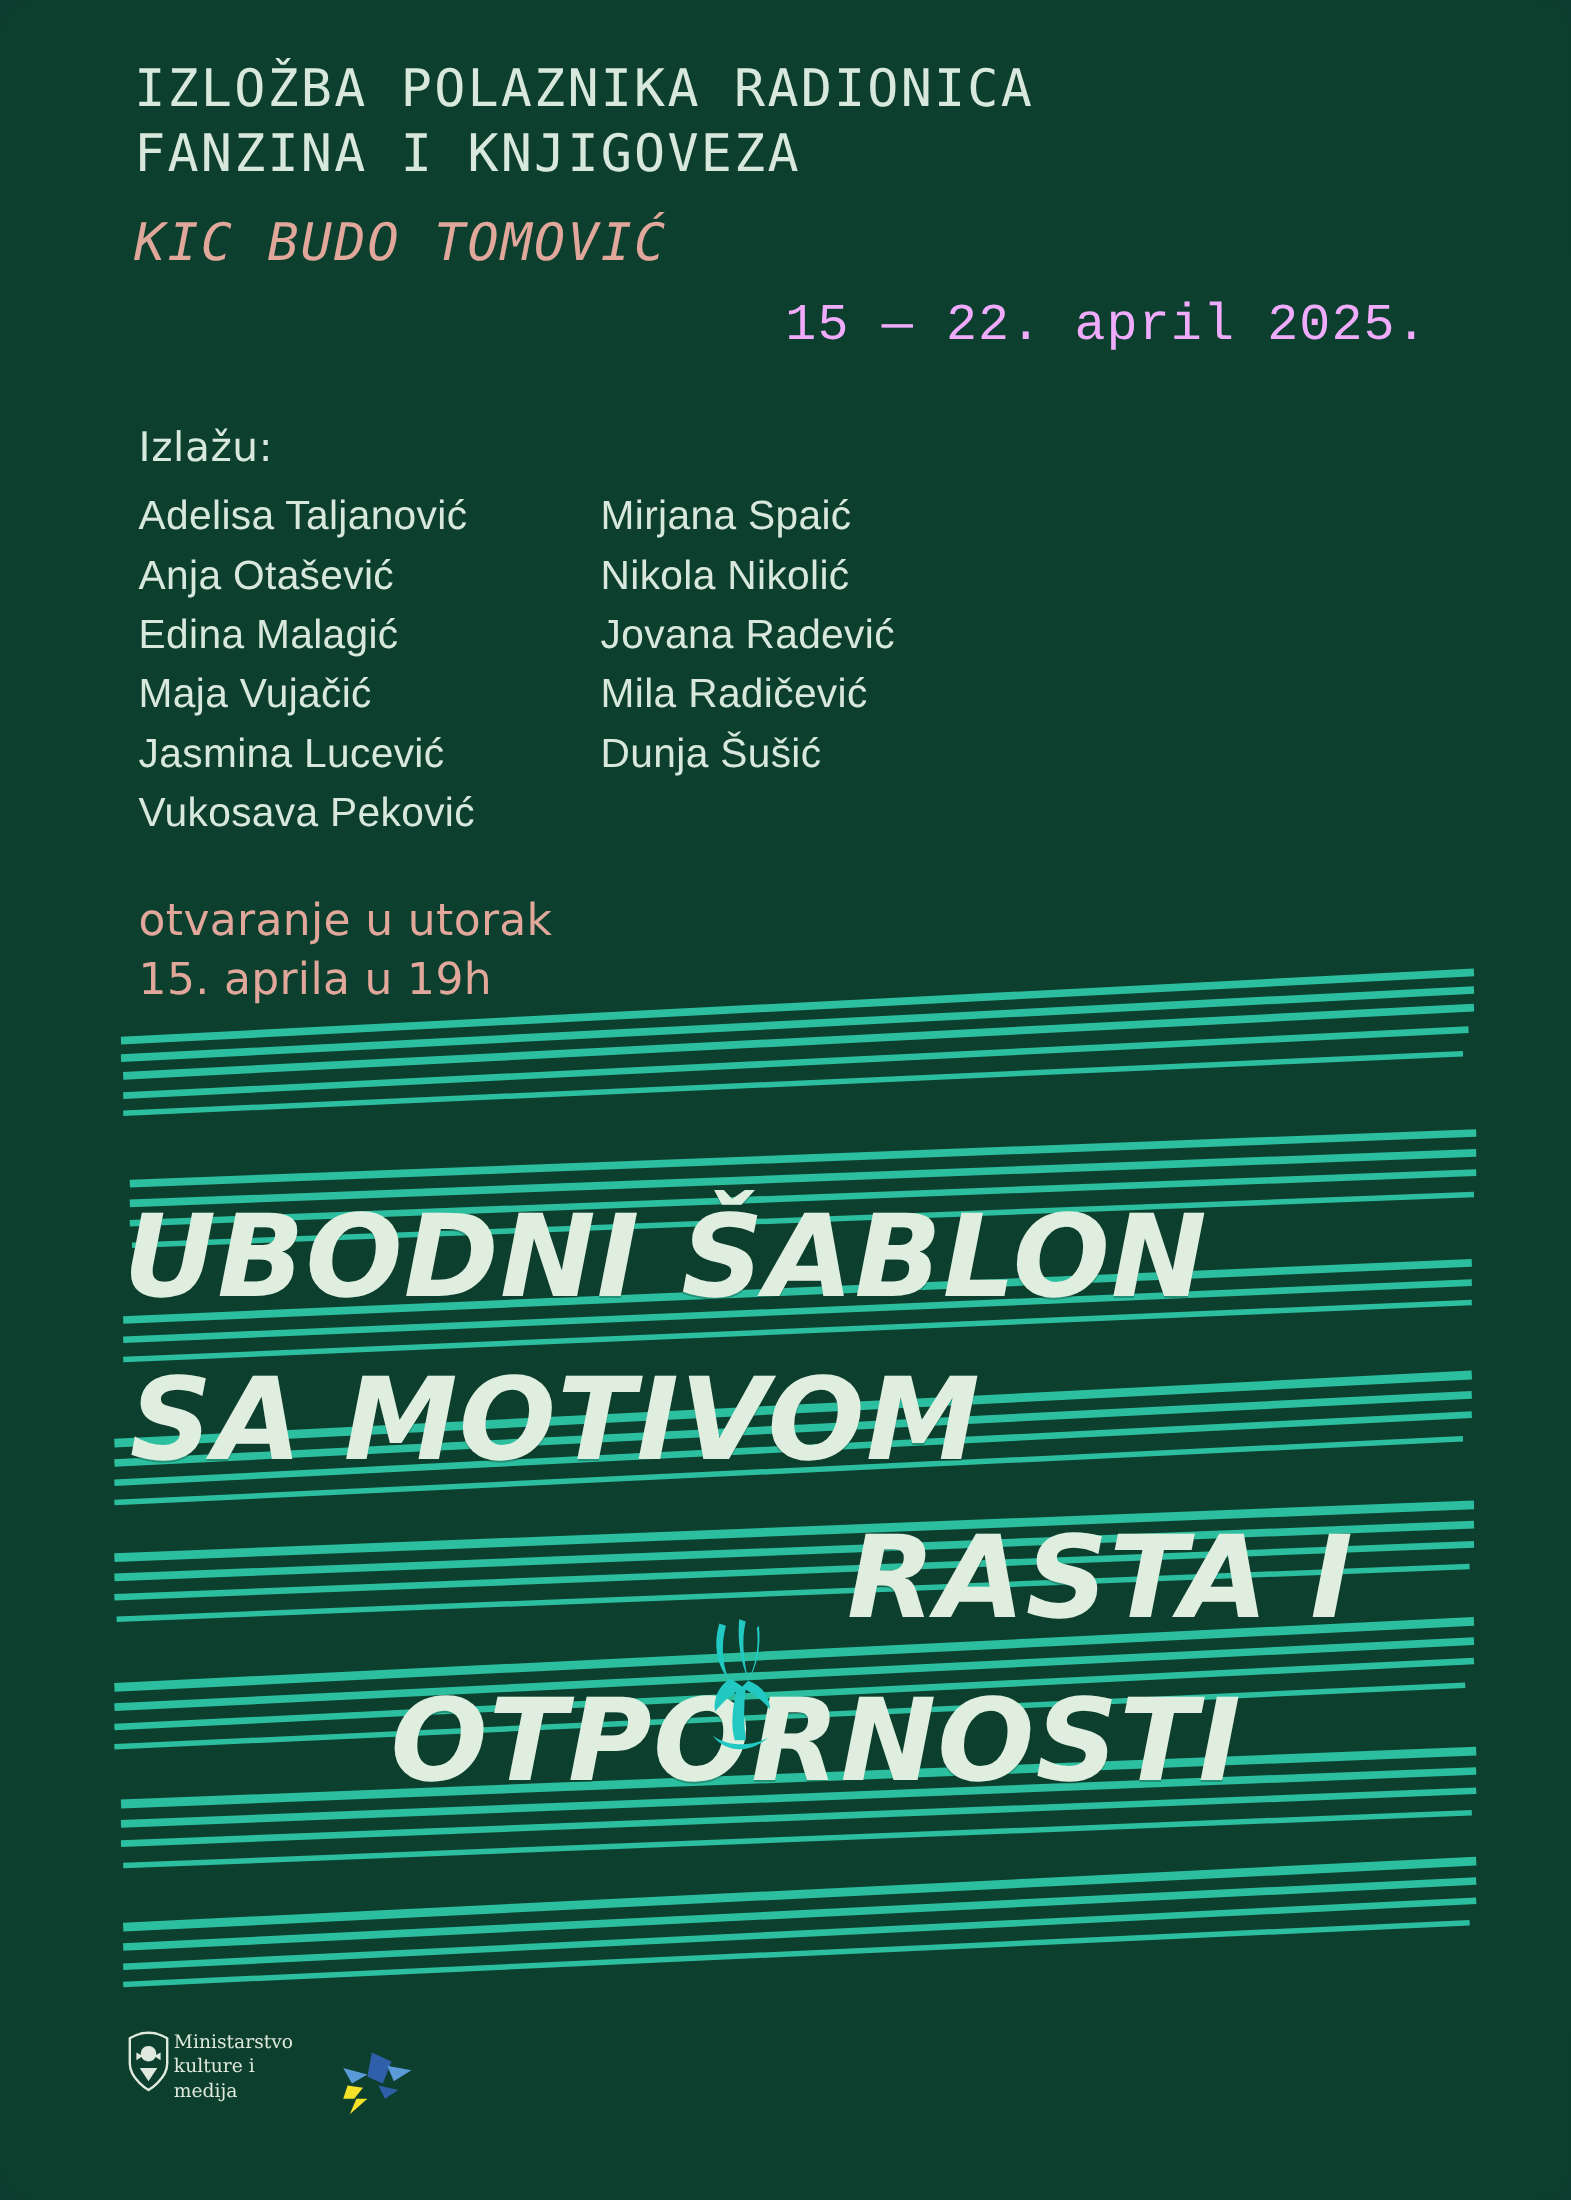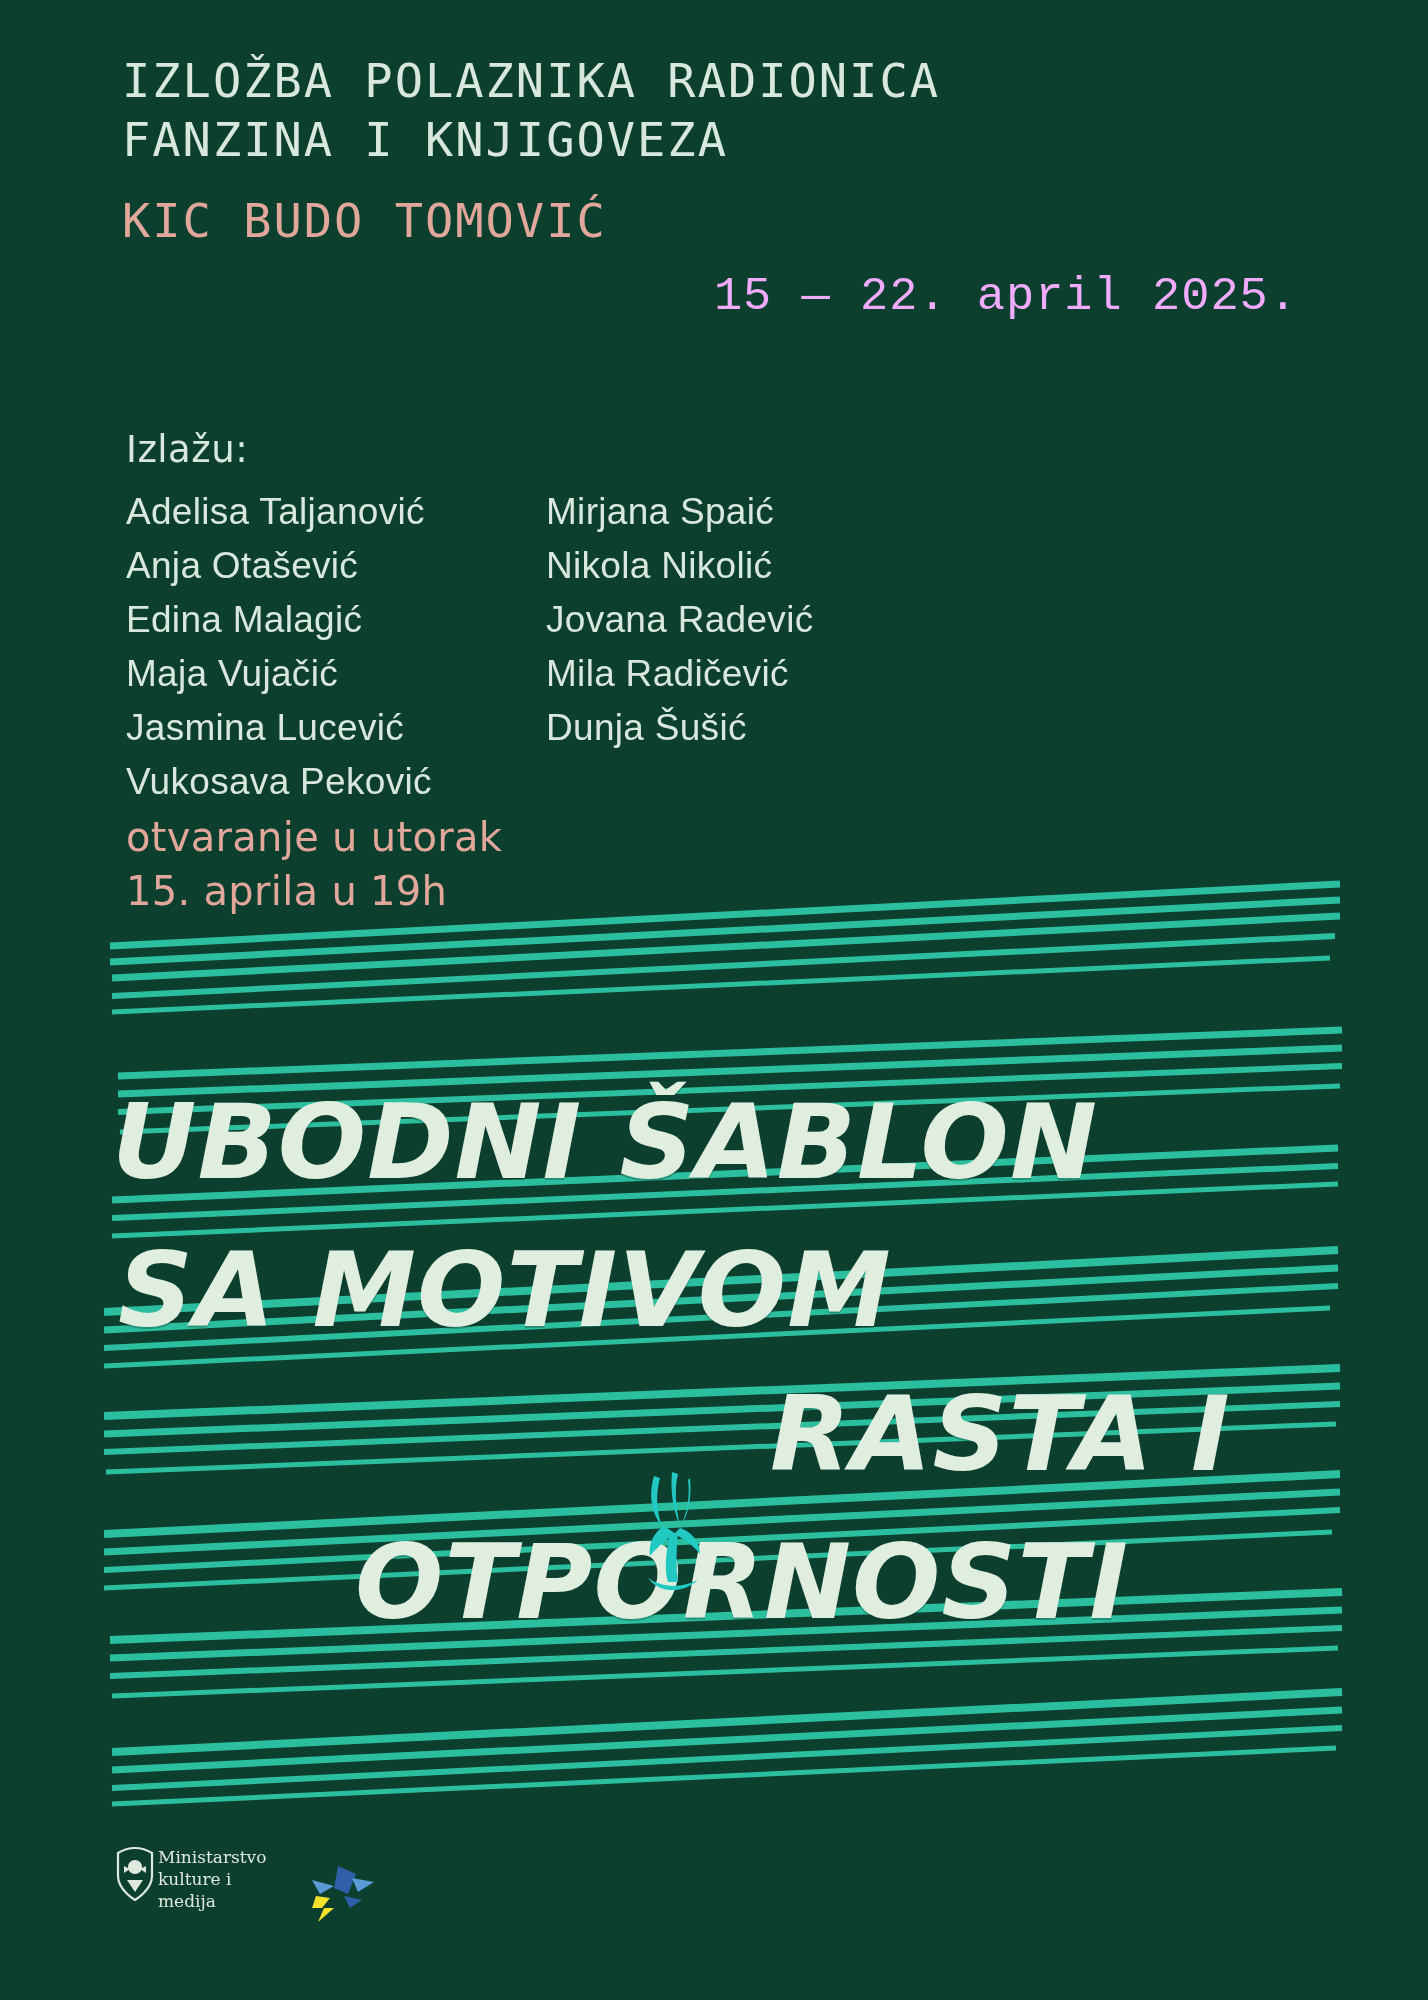--- a/index.html
+++ b/index.html
@@ -39,39 +39,39 @@
     white-space: pre;
   }
   .head-venue {
     font-family: "DejaVu Sans Mono", monospace;
     font-size: 47px;
     letter-spacing: 2px;
     color: #e0a79a;
     line-height: 1.25;
     margin-top: 22px;
     white-space: pre;
+    font-style: italic;
   }
   .head-dates {
     font-family: Liberation Mono, monospace;
     font-size: 47px;
     letter-spacing: 1px;
     color: #f0abfc;
     text-align: right;
     margin-top: 20px;
     padding-right: 24px;
     white-space: pre;
   }
 
   
   .exhibitors {
     position: absolute;
     left: 126px;
     top: 385px;
     width: 1100px;
-    margin-top: 43px;
   }
   .exh-label {
     font-family: "DejaVu Sans", sans-serif;
     font-size: 37px;
     color: #d8e8dc;
     margin-bottom: 14px;
     letter-spacing: 0.5px;
   }
   .exh-cols {
     display: flex;

